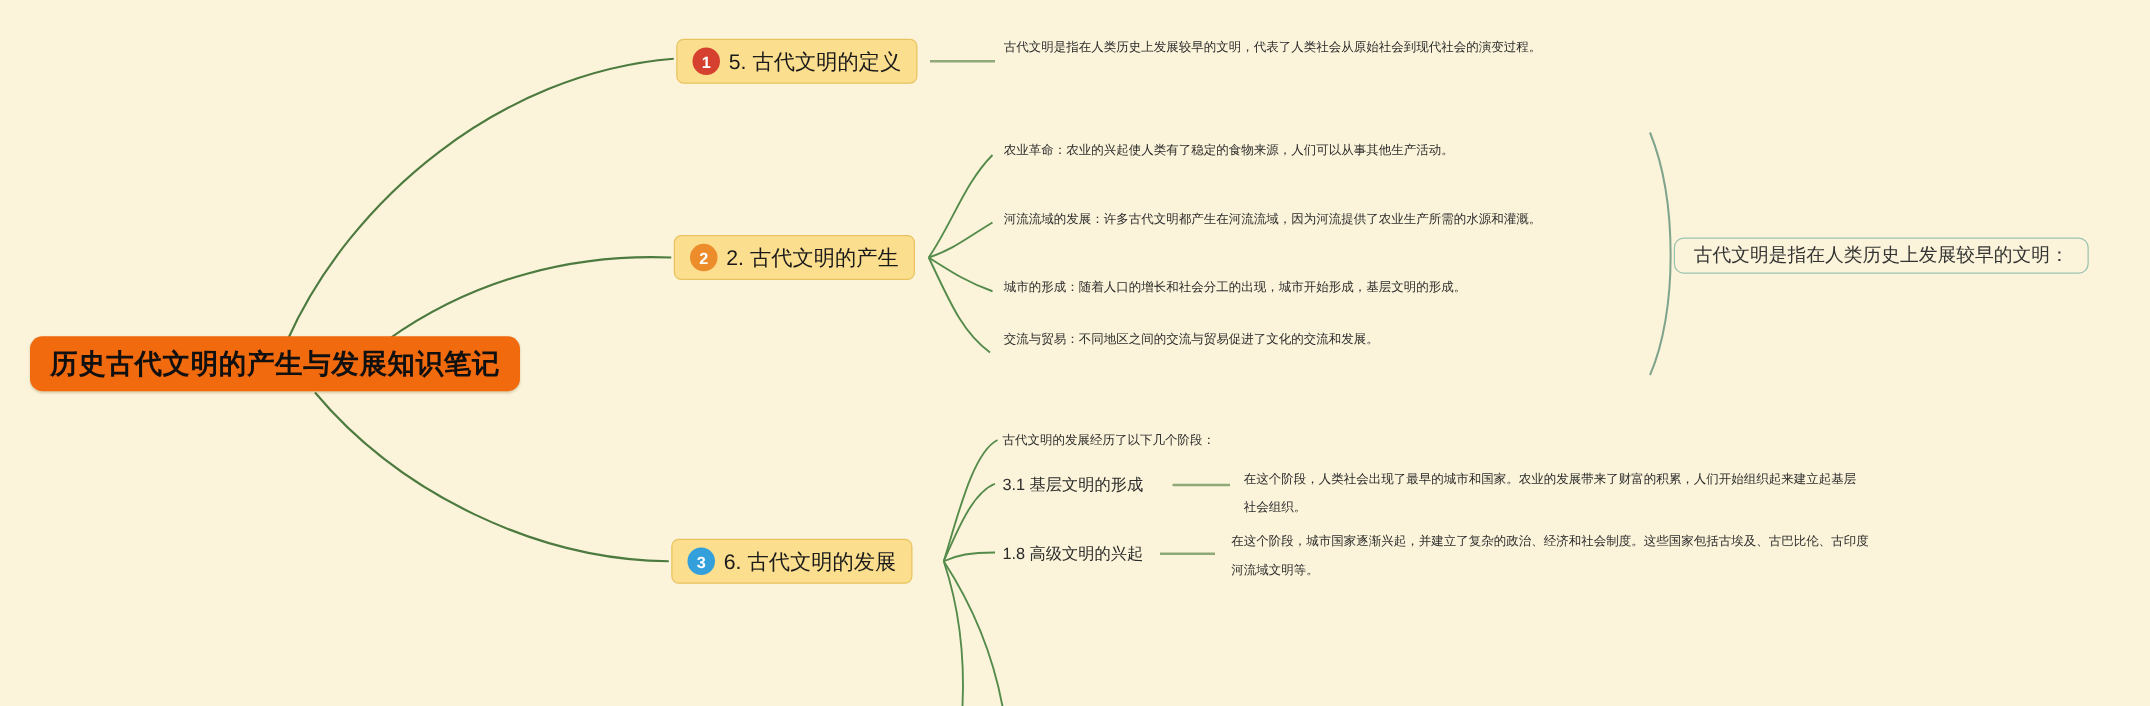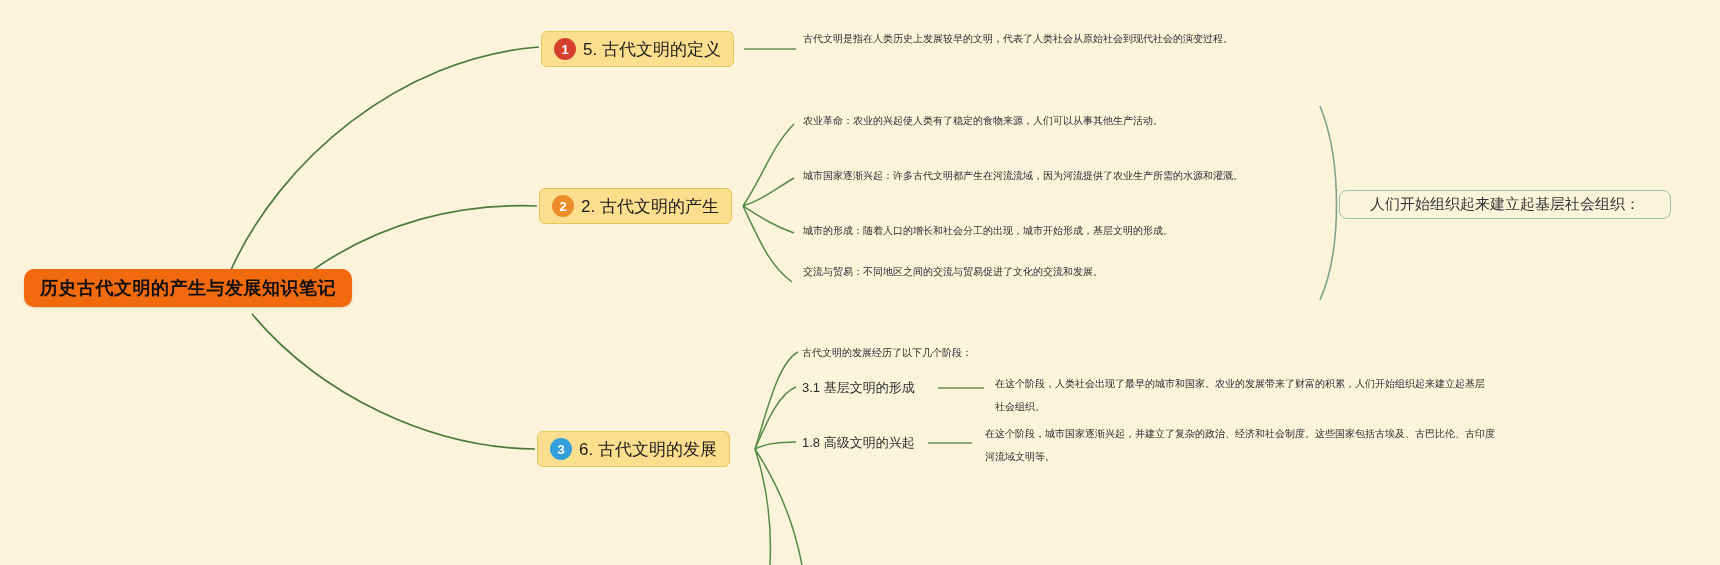--- a/index.html
+++ b/index.html
@@ -10,21 +10,21 @@
     color:#2b2b2b;
   }
   .links{position:absolute;left:0;top:0;width:1720px;height:565px;z-index:1;}
   .abs{position:absolute;z-index:2;}
 
   
   .root-node{
     left:24px;top:269px;
     background:#F26A0E;border-radius:10px;
     padding:7px 16px;
-    font-size:18px;font-weight:700;color:#101010;
+    font-size:22px;font-weight:700;color:#101010;
     white-space:nowrap;letter-spacing:.5px;
     box-shadow:0 1px 2px rgba(120,70,0,.25);
   }
 
   
   .topic{
     display:inline-flex;align-items:center;
     background:#FBDE8E;border:1px solid #E9C35F;border-radius:6px;
     height:36px;padding:0 12px;box-sizing:border-box;
     font-size:17px;color:#1a1a1a;white-space:nowrap;
@@ -100,25 +100,25 @@
   <span class="badge badge-1">1</span>
   <span>5. 古代文明的定义</span>
 </div>
 <div class="abs note w500 note-1">古代文明是指在人类历史上发展较早的文明，代表了人类社会从原始社会到现代社会的演变过程。</div>
 
 <div class="abs topic topic-2">
   <span class="badge badge-2">2</span>
   <span>2. 古代文明的产生</span>
 </div>
 <div class="abs note w500 child-a">农业革命：农业的兴起使人类有了稳定的食物来源，人们可以从事其他生产活动。</div>
-<div class="abs note w500 child-b">城市国家逐渐兴起：许多古代文明都产生在河流流域，因为河流提供了农业生产所需的水源和灌溉。</div>
+<div class="abs note w500 child-b">河流流域的发展：许多古代文明都产生在河流流域，因为河流提供了农业生产所需的水源和灌溉。</div>
 <div class="abs note w500 child-c">城市的形成：随着人口的增长和社会分工的出现，城市开始形成，基层文明的形成。</div>
 <div class="abs note child-d">交流与贸易：不同地区之间的交流与贸易促进了文化的交流和发展。</div>
 <div class="abs summary-box">
-  <span>人们开始组织起来建立起基层社会组织：</span>
+  <span>古代文明是指在人类历史上发展较早的文明：</span>
 </div>
 
 <div class="abs topic topic-3">
   <span class="badge badge-3">3</span>
   <span>6. 古代文明的发展</span>
 </div>
 <div class="abs note intro-3">古代文明的发展经历了以下几个阶段：</div>
 <div class="abs stage-title stage1-title">3.1 基层文明的形成</div>
 <div class="abs note stage1-desc">在这个阶段，人类社会出现了最早的城市和国家。农业的发展带来了财富的积累，人们开始组织起来建立起基层社会组织。</div>
 <div class="abs stage-title stage2-title">1.8 高级文明的兴起</div>

